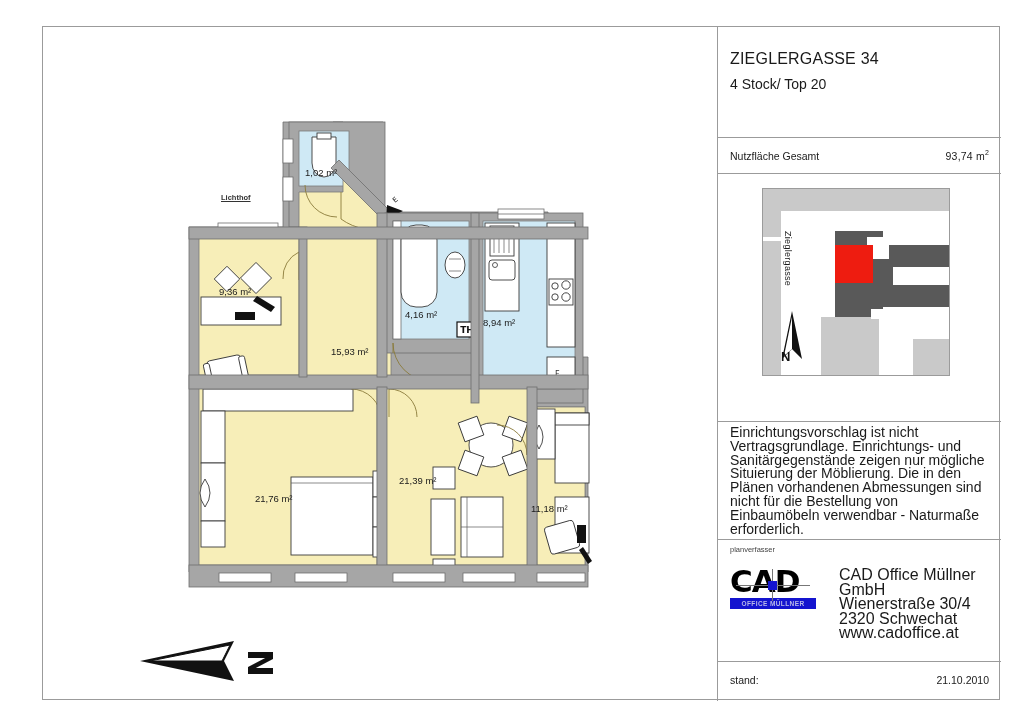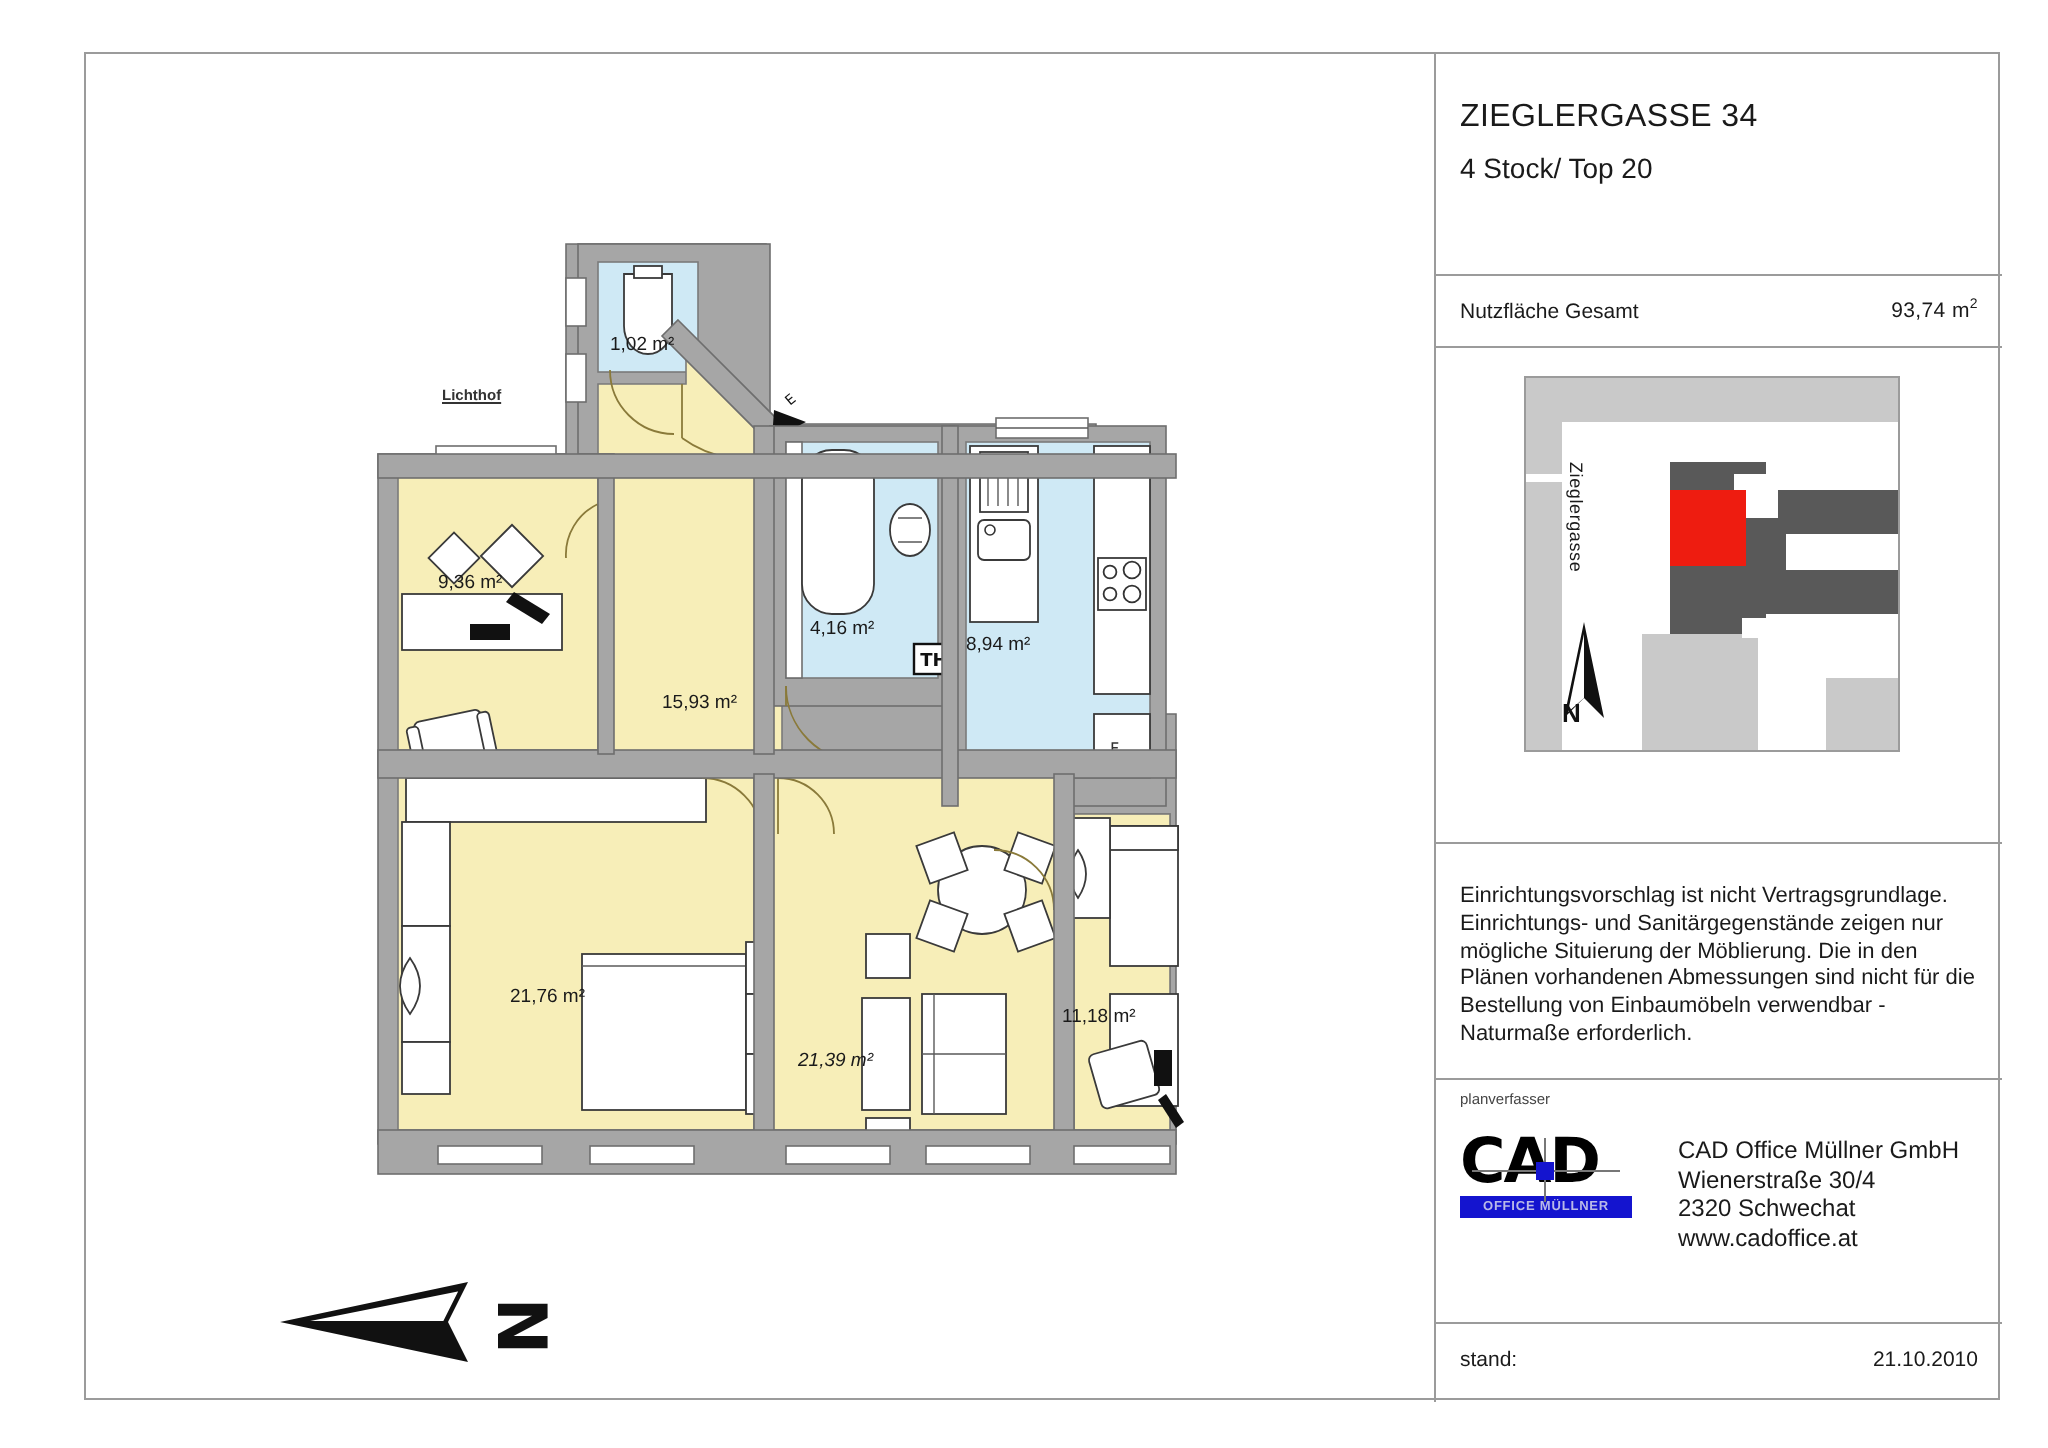--- a/index.html
+++ b/index.html
@@ -79,22 +79,22 @@
     width: 22px; height: 52px;
   }
   #sitemap .n-letter {
     position: absolute; left: 18px; top: 160px;
     font-size: 13px; font-weight: bold; color: #111;
   }
 
   #tb-note {
     height: 118px;
     border-top: 1px solid #9b9b9b;
-    padding-top: 20px;
-    font-size: 11px;
+    padding-top: 4px;
+    font-size: 14px;
     line-height: 13.8px;
     color: #1a1a1a;
   }
   #tb-planner {
     border-top: 1px solid #9b9b9b;
     height: 122px;
     padding-top: 5px;
     position: relative;
   }
   #tb-planner .pv { font-size: 7.5px; color: #444; }
@@ -116,21 +116,21 @@
   }
   #cad-logo .cross-h {
     position: absolute; left: 6px; top: 19px; width: 74px; height: 1px; background: #777;
   }
   #cad-logo .cross-v {
     position: absolute; left: 42px; top: 3px; width: 1px; height: 32px; background: #777;
   }
   #cad-logo .dot {
     position: absolute; left: 38px; top: 15px; width: 9px; height: 9px; background: #1414cf;
   }
-  #company { font-size: 12px; line-height: 14.5px; color: #1a1a1a; padding-top: 2px; }
+  #company { font-size: 16px; line-height: 14.5px; color: #1a1a1a; padding-top: 2px; }
 
   #tb-stand {
     border-top: 1px solid #9b9b9b;
     height: 36px;
     display: flex; align-items: center; justify-content: space-between;
     font-size: 10.5px; color: #1a1a1a;
   }
 
   
   #plan { position: absolute; left: 0; top: 0; width: 674px; height: 674px; }
@@ -381,21 +381,21 @@
       </svg>
 
       <div class="plan-label" id="lichthof-label" style="left:178px; top:166px;text-decoration:underline;">Lichthof</div>
 
       <div class="plan-label area-label" style="left:262px; top:140px;">1,02 m²</div>
       <div class="plan-label area-label" style="left:176px; top:259px;">9,36 m²</div>
       <div class="plan-label area-label" style="left:288px; top:319px;">15,93 m²</div>
       <div class="plan-label area-label" style="left:362px; top:282px;">4,16 m²</div>
       <div class="plan-label area-label" style="left:440px; top:290px;">8,94 m²</div>
       <div class="plan-label area-label" style="left:212px; top:466px;">21,76 m²</div>
-      <div class="plan-label area-label" style="left:356px; top:498px;font-style:italic;">21,39 m²</div>
+      <div class="plan-label area-label" style="left:356px; top:448px;">21,39 m²</div>
       <div class="plan-label area-label" style="left:488px; top:476px;">11,18 m²</div>
 
       <div id="big-north">
         <svg width="160" height="56" viewBox="0 0 160 56">
           <path d="M2,26 L96,6 L86,26 L96,46 Z" fill="#111111"></path>
           <path d="M12,26 L92,10 L84,26 Z" fill="#ffffff" stroke="#111" stroke-width="1"></path>
         </svg>
         <div class="nletter">N</div>
       </div>
     </div>

